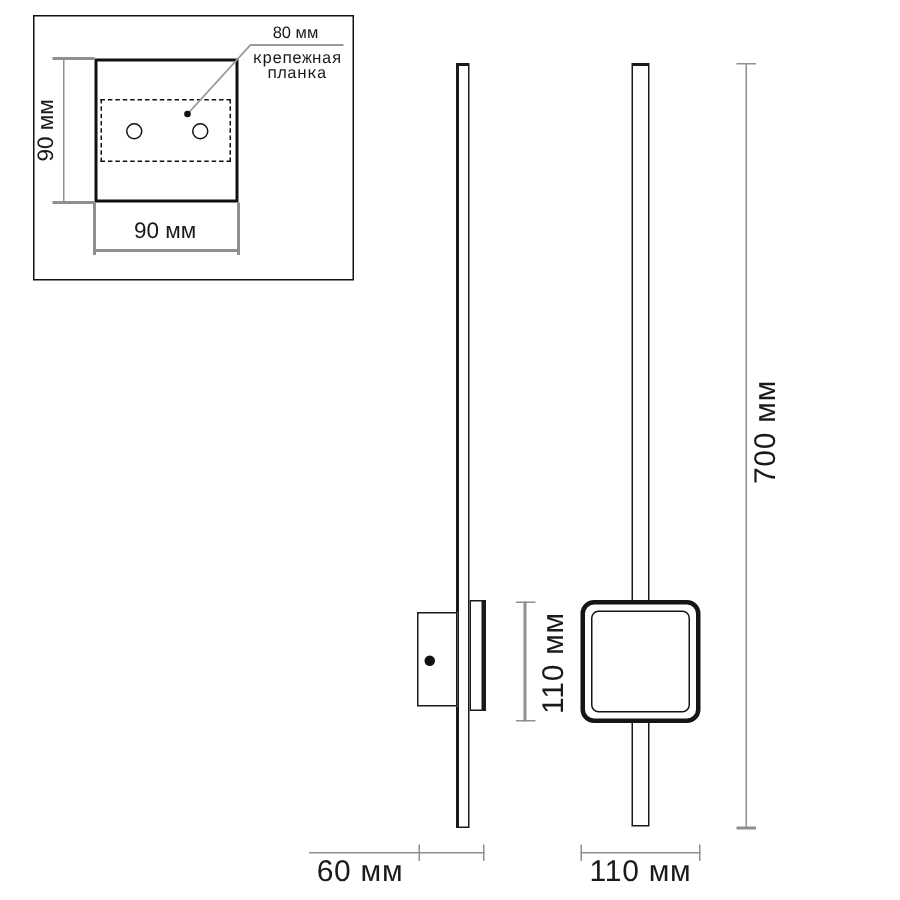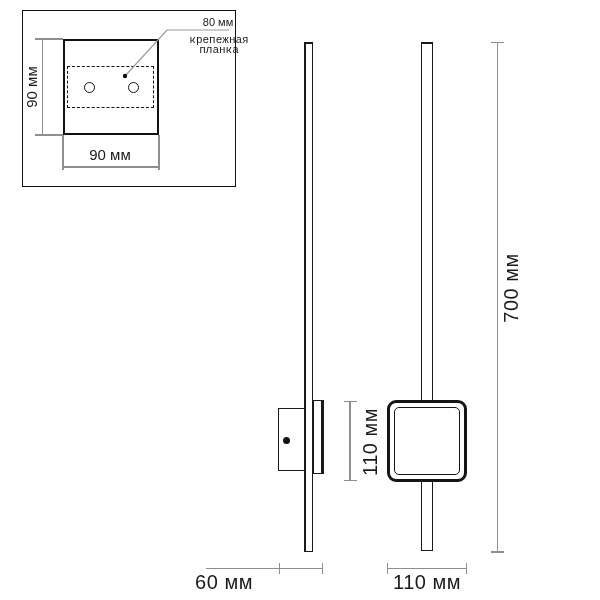--- a/index.html
+++ b/index.html
@@ -7,21 +7,21 @@
     position:relative;width:600px;height:600px;background:#fff;overflow:hidden;
     font-family:"Liberation Sans","DejaVu Sans",sans-serif;color:#1a1a1a;
   }
   .abs{position:absolute;box-sizing:border-box;}
   .dim{background:#8f8f8f;}
   
   .lbl{position:absolute;white-space:nowrap;transform:translate(-50%,-50%);color:#1a1a1a;}
   .lbl.v{transform:translate(-50%,-50%) rotate(-90deg);}
   .big{font-size:20px;letter-spacing:0.5px;}
   .mid{font-size:15px;}
-  .small{font-size:11px;margin-left:21px;}
+  .small{font-size:11px;}
   .part-label{text-align:center;line-height:10px;font-family:Liberation Mono, monospace;}
   
   .inset-box{left:22px;top:10px;width:214px;height:177px;border:1.8px solid #111;background:#fff;}
   .plate-square{left:63px;top:39px;width:96px;height:96px;border:2.4px solid #111;background:#fff;}
   .bracket-dashed{left:67px;top:66px;width:87px;height:42px;border:1.8px dashed #111;background:#fff;}
   .hole{width:11px;height:11px;border:1.8px solid #111;border-radius:50%;background:#fff;}
   
   .side-bar{left:304px;top:42px;width:9px;height:510px;background:#fff;
     border-left:2.5px solid #1a1a1a;border-right:1.2px solid #1a1a1a;
     border-top:2px solid #1a1a1a;border-bottom:1.5px solid #1a1a1a;}
@@ -78,21 +78,21 @@
   <div class="abs screw"></div>
 
   <div class="abs dim hline" style="left:343.5px;top:400.5px;width:13px;"></div>
   <div class="abs dim hline" style="left:343.5px;top:480.2px;width:13px;"></div>
   <div class="abs dim vline" style="left:349.3px;top:401px;height:80px;"></div>
   <div class="lbl v big" style="left:370px;top:442px;">110 мм</div>
 
   <div class="abs dim hline" style="left:206px;top:568px;width:116.5px;"></div>
   <div class="abs dim vline" style="left:278.5px;top:562.5px;height:11px;"></div>
   <div class="abs dim vline" style="left:321.5px;top:562.5px;height:11px;"></div>
-  <div class="lbl big" style="left:224px;top:582px;">60 мм</div>
+  <div class="lbl big" style="left:240px;top:582px;">60 мм</div>
 
   <div class="abs front-bar"></div>
   <div class="abs frame-outer"></div>
   <div class="abs frame-inner"></div>
 
   <div class="abs dim hline" style="left:387px;top:568px;width:80px;"></div>
   <div class="abs dim vline" style="left:386.5px;top:562.5px;height:11px;"></div>
   <div class="abs dim vline" style="left:466.2px;top:562.5px;height:11px;"></div>
   <div class="lbl big" style="left:427px;top:582px;">110 мм</div>
 

